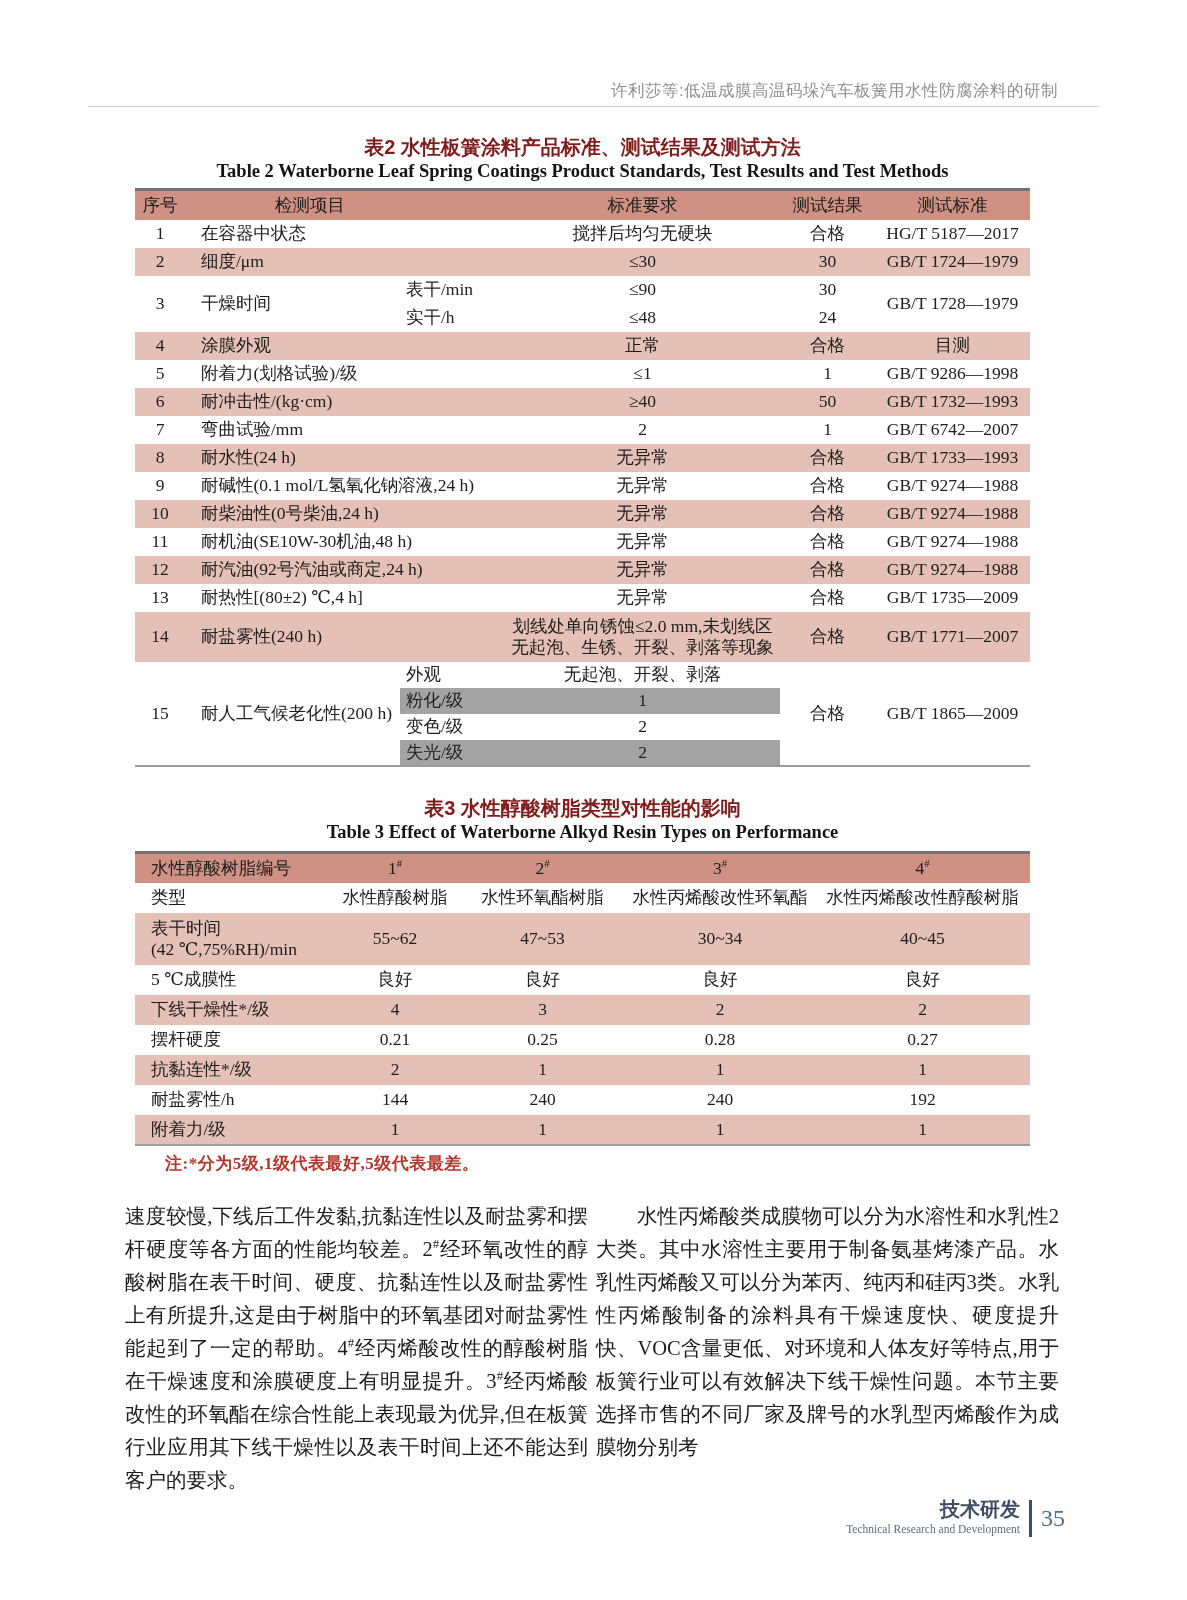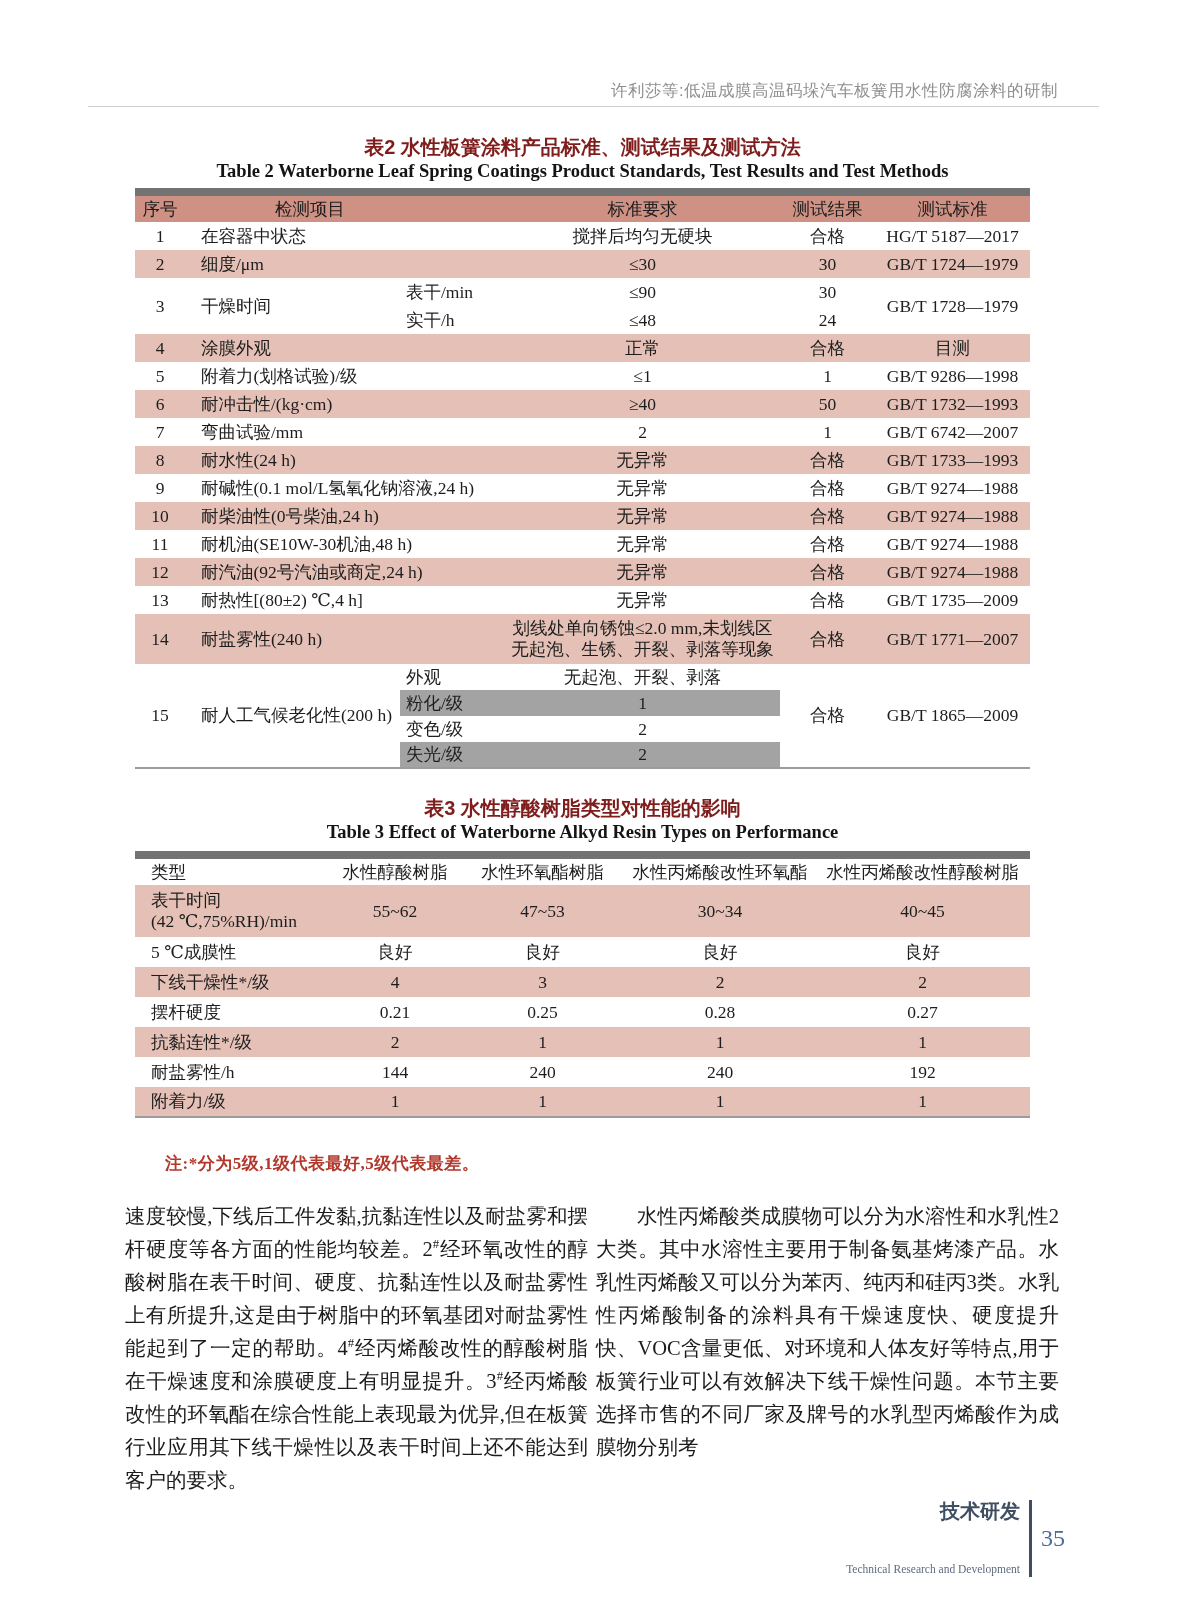--- a/index.html
+++ b/index.html
@@ -27,21 +27,21 @@
   }
   #t2-title-zh { top:134px; }
   #t2-title-en { top:161px; }
   #t3-title-zh { top:795px; }
   #t3-title-en { top:822px; }
 
   
   table.paper-table {
     position:absolute; left:135px; width:895px; border-collapse:collapse; table-layout:fixed;
     font-size:17.5px; color:#1d1d1d;
-    border-top:8px solid #737373; border-bottom:2px solid #9c9c9c;
+    border-top:3px solid #737373; border-bottom:2px solid #9c9c9c;
   }
   #table2 { top:188px; }
   #table3 { top:851px; }
   td { padding:0 4px; line-height:1.18; vertical-align:middle; }
   td.l { text-align:left; padding-left:16px; }
   td.c { text-align:center; }
   tr.hdr { background:#cf9184; height:30px; }
   tr.pk  { background:#e4c0b6; }
   td.pk  { background:#a3a3a3; }
   .pre { white-space:pre-line; }
@@ -72,22 +72,22 @@
   .section-head {
     font-family:"Liberation Sans","DejaVu Sans",sans-serif; font-size:20px; color:#222222;
     text-align:left; margin:0 0 1px 0;
   }
   .section-no { color:#a63c2d; margin-right:18px; }
   .para-indent { text-indent:2em; }
 
   
   .footer { position:absolute; top:1500px; right:122px; display:flex; align-items:stretch; }
   .footer-text { text-align:right; padding-right:9px; }
-  .footer-zh { font-family:Liberation Serif, serif; font-weight:bold; font-size:20px; color:#3f4e63; line-height:22px; }
-  .footer-en { font-size:11.5px; color:#5d6c80; line-height:15px;margin-top:40px; }
+  .footer-zh { font-family:Liberation Mono, monospace; font-weight:bold; font-size:20px; color:#3f4e63; line-height:22px; }
+  .footer-en { font-size:11.5px; color:#5d6c80; line-height:15px; }
   .footer-bar { width:3px; background:#3f4e63; }
   .footer-page { font-size:24px; color:#4c6a9b; padding-left:9px; align-self:center; font-family:"Liberation Serif","DejaVu Serif",serif; }
 </style>
 </head>
 <body>
 
 <div class="page">
 
   <div class="running-head">许利莎等:低温成膜高温码垛汽车板簧用水性防腐涂料的研制</div>
   <div class="head-rule"></div>
@@ -245,20 +245,27 @@
 
   <table class="paper-table" id="table3">
     <colgroup>
       <col style="width:195px">
         <col style="width:130px">
         <col style="width:165px">
       <col style="width:190px">
         <col style="width:215px">
     </colgroup>
     <tbody>
+      <tr class="hdr">
+        <td class="l">水性醇酸树脂编号</td>
+        <td class="c"><span>1</span><sup>#</sup></td>
+        <td class="c"><span>2</span><sup>#</sup></td>
+        <td class="c"><span>3</span><sup>#</sup></td>
+        <td class="c"><span>4</span><sup>#</sup></td>
+      </tr>
       <tr>
         <td class="l">类型</td>
         <td class="c">水性醇酸树脂</td>
         <td class="c">水性环氧酯树脂</td>
         <td class="c">水性丙烯酸改性环氧酯</td>
         <td class="c">水性丙烯酸改性醇酸树脂</td>
       </tr>
       <tr class="pk tall">
         <td class="l pre">表干时间
 (42 ℃,75%RH)/min</td>

